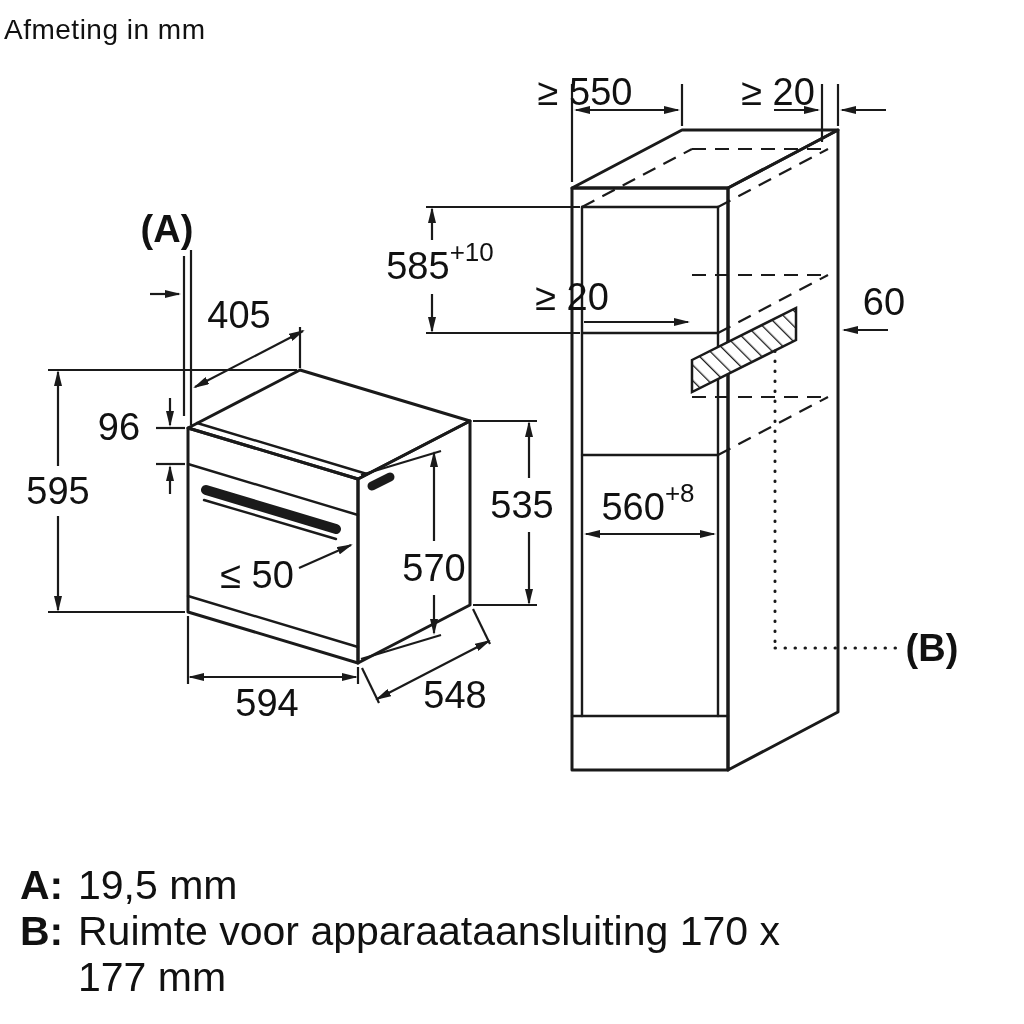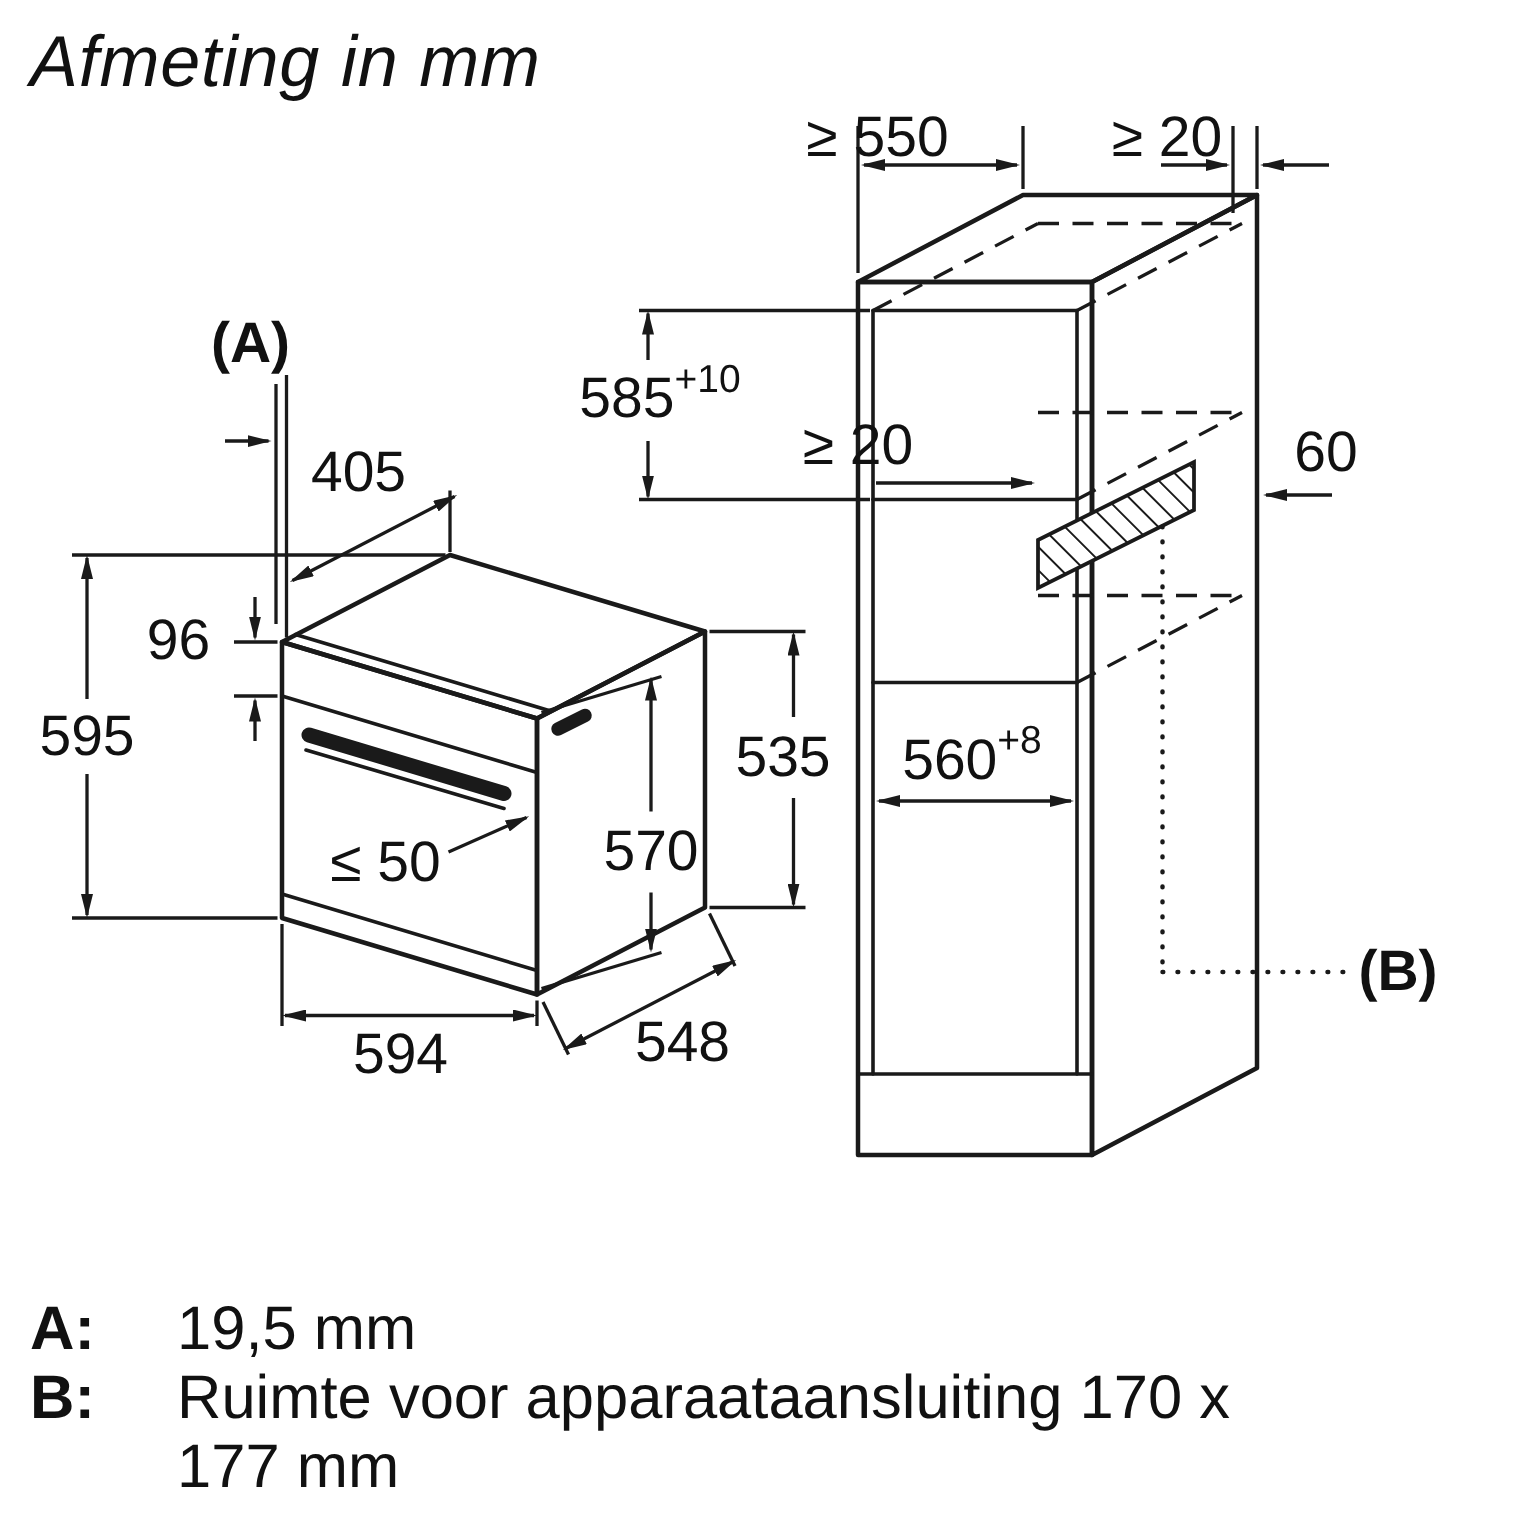--- a/index.html
+++ b/index.html
@@ -1,38 +1,38 @@
 <!DOCTYPE html>
 <html><head>
 <meta charset="utf-8">
 <style>
   html,body{margin:0;padding:0;background:#ffffff;}
   .canvas{
     position:relative;width:1024px;height:1024px;background:#ffffff;overflow:hidden;
     font-family:"Liberation Sans","DejaVu Sans",sans-serif;color:#111;
   }
-  .title{position:absolute;left:20px;top:14px;font-size:48px;letter-spacing:0.5px;font-style:italic;}
+  .title{position:absolute;left:4px;top:14px;font-size:28px;letter-spacing:0.5px;}
   svg.drawing{position:absolute;left:0;top:0;}
   
   .o{stroke:#1a1a1a;stroke-width:3;fill:none;stroke-linejoin:round;stroke-linecap:round;}
   .d{stroke:#1a1a1a;stroke-width:2.4;fill:none;stroke-linecap:round;}
   .m{stroke:#1a1a1a;stroke-width:2.2;fill:none;}
   .dash{stroke:#1a1a1a;stroke-width:2.2;fill:none;stroke-dasharray:14 9;}
   .dot{stroke:#1a1a1a;stroke-width:3;fill:none;stroke-dasharray:0.5 9.5;stroke-linecap:round;}
   .handle{stroke:#1a1a1a;stroke-width:10;stroke-linecap:round;}
   .grip{stroke:#1a1a1a;stroke-width:9;stroke-linecap:round;}
   text{fill:#111;font-size:38px;font-family:"Liberation Sans","DejaVu Sans",sans-serif;}
   text.c{text-anchor:middle;dominant-baseline:central;}
   text.b{font-weight:bold;}
   tspan.sup{font-size:26px;}
   
   .legend{position:absolute;left:20px;top:862px;font-size:41px;line-height:46px;}
   .legend-row{display:flex;align-items:flex-start;}
   .legend-key{font-weight:bold;width:58px;flex:0 0 58px;}
-  .legend-val{display:inline-block;margin-left:40px;}
+  .legend-val{display:inline-block;}
 </style>
 </head>
 <body>
 
 <div class="canvas">
 
   <div class="title">Afmeting in mm</div>
 
   <svg class="drawing" width="1024" height="1024" viewBox="0 0 1024 1024">
     <defs>

